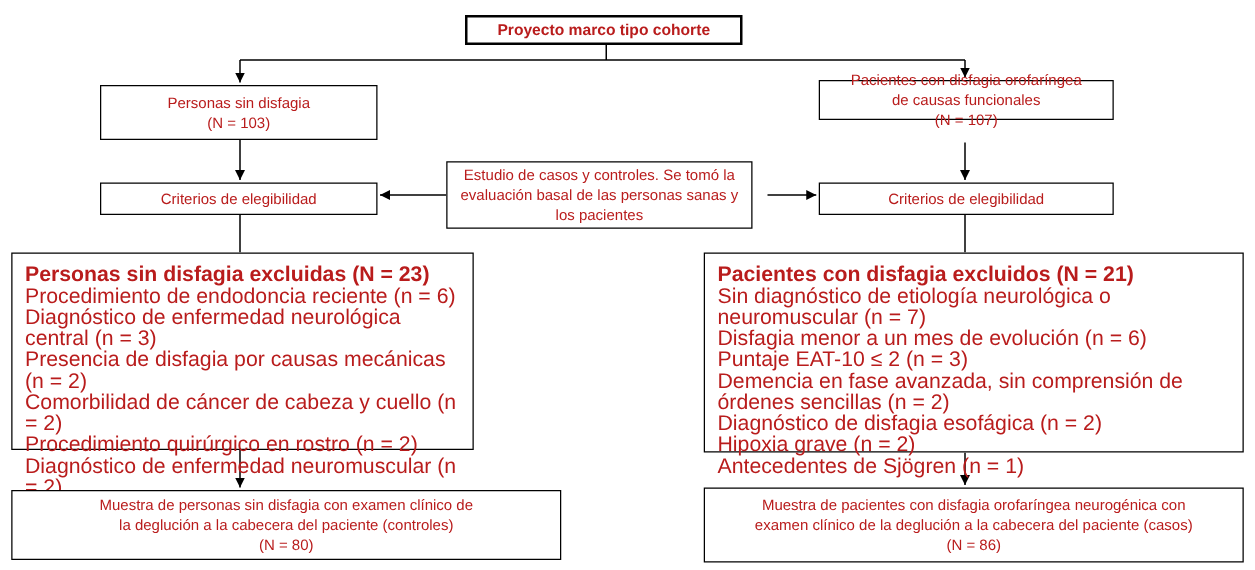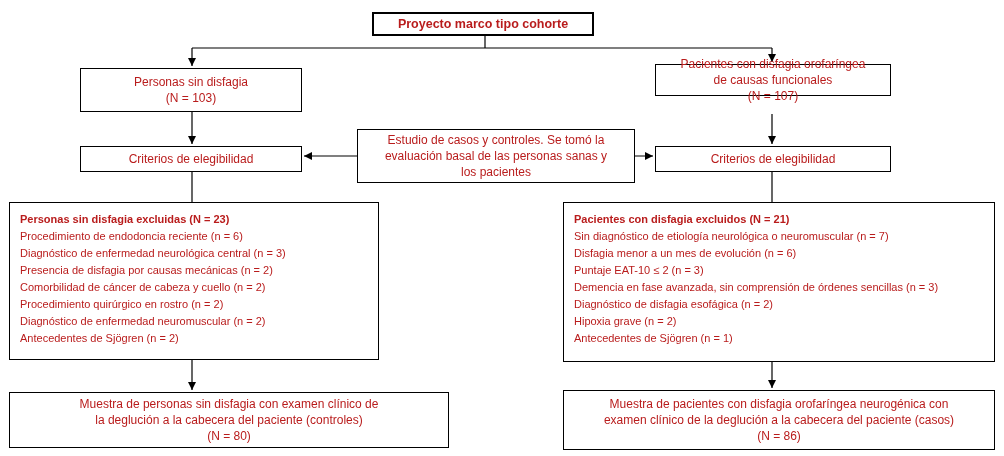--- a/index.html
+++ b/index.html
@@ -31,39 +31,39 @@
   .node.title {
     border-width: 2px;
     font-weight: bold;
     font-size: 12.5px;
   }
   .node.list {
     display: block;
     text-align: left;
     white-space: normal;
     padding: 8px 10px;
-    font-size: 11px;
+    font-size: 17px;
     line-height: 17px;
   }
   .list-title {
     font-weight: bold;
   }
   .connectors {
     position: absolute;
     left: 0;
     top: 0;
     width: 1004px;
     height: 456px;
     pointer-events: none;
   }
   
   #box-root            { left: 372px; top: 12px;  width: 222px; height: 24px; }
   #box-controls-pop    { left: 80px;  top: 68px;  width: 222px; height: 44px; }
   #box-cases-pop       { left: 655px; top: 64px;  width: 236px; height: 32px; }
-  #box-study-note      { left: 357px; top: 129px; width: 278px; height: 54px; }
+  #box-study-note      { left: 357px; top: 129px; width: 245px; height: 54px; }
   #box-controls-elig   { left: 80px;  top: 146px; width: 222px; height: 26px; }
   #box-cases-elig      { left: 655px; top: 146px; width: 236px; height: 26px; }
   #box-controls-excl   { left: 9px;   top: 202px; width: 370px; height: 158px; }
   #box-cases-excl      { left: 563px; top: 202px; width: 432px; height: 160px; }
   #box-controls-sample { left: 9px;   top: 392px; width: 440px; height: 56px; }
   #box-cases-sample    { left: 563px; top: 390px; width: 432px; height: 60px; }
 </style>
 </head>
 <body>
 
@@ -115,21 +115,21 @@
     <div>Procedimiento quirúrgico en rostro (n = 2)</div>
     <div>Diagnóstico de enfermedad neuromuscular (n = 2)</div>
     <div>Antecedentes de Sjögren (n = 2)</div>
   </div>
 
   <div id="box-cases-excl" class="node list">
     <div class="list-title">Pacientes con disfagia excluidos (N = 21)</div>
     <div>Sin diagnóstico de etiología neurológica o neuromuscular (n = 7)</div>
     <div>Disfagia menor a un mes de evolución (n = 6)</div>
     <div>Puntaje EAT-10 ≤ 2 (n = 3)</div>
-    <div>Demencia en fase avanzada, sin comprensión de órdenes sencillas (n = 3)</div>
+    <div>Demencia en fase avanzada, sin comprensión de órdenes sencillas (n = 2)</div>
     <div>Diagnóstico de disfagia esofágica (n = 2)</div>
     <div>Hipoxia grave (n = 2)</div>
     <div>Antecedentes de Sjögren (n = 1)</div>
   </div>
 
   <div id="box-controls-sample" class="node">Muestra de personas sin disfagia con examen clínico de
 la deglución a la cabecera del paciente (controles)
 (N = 80)</div>
 
   <div id="box-cases-sample" class="node">Muestra de pacientes con disfagia orofaríngea neurogénica con

